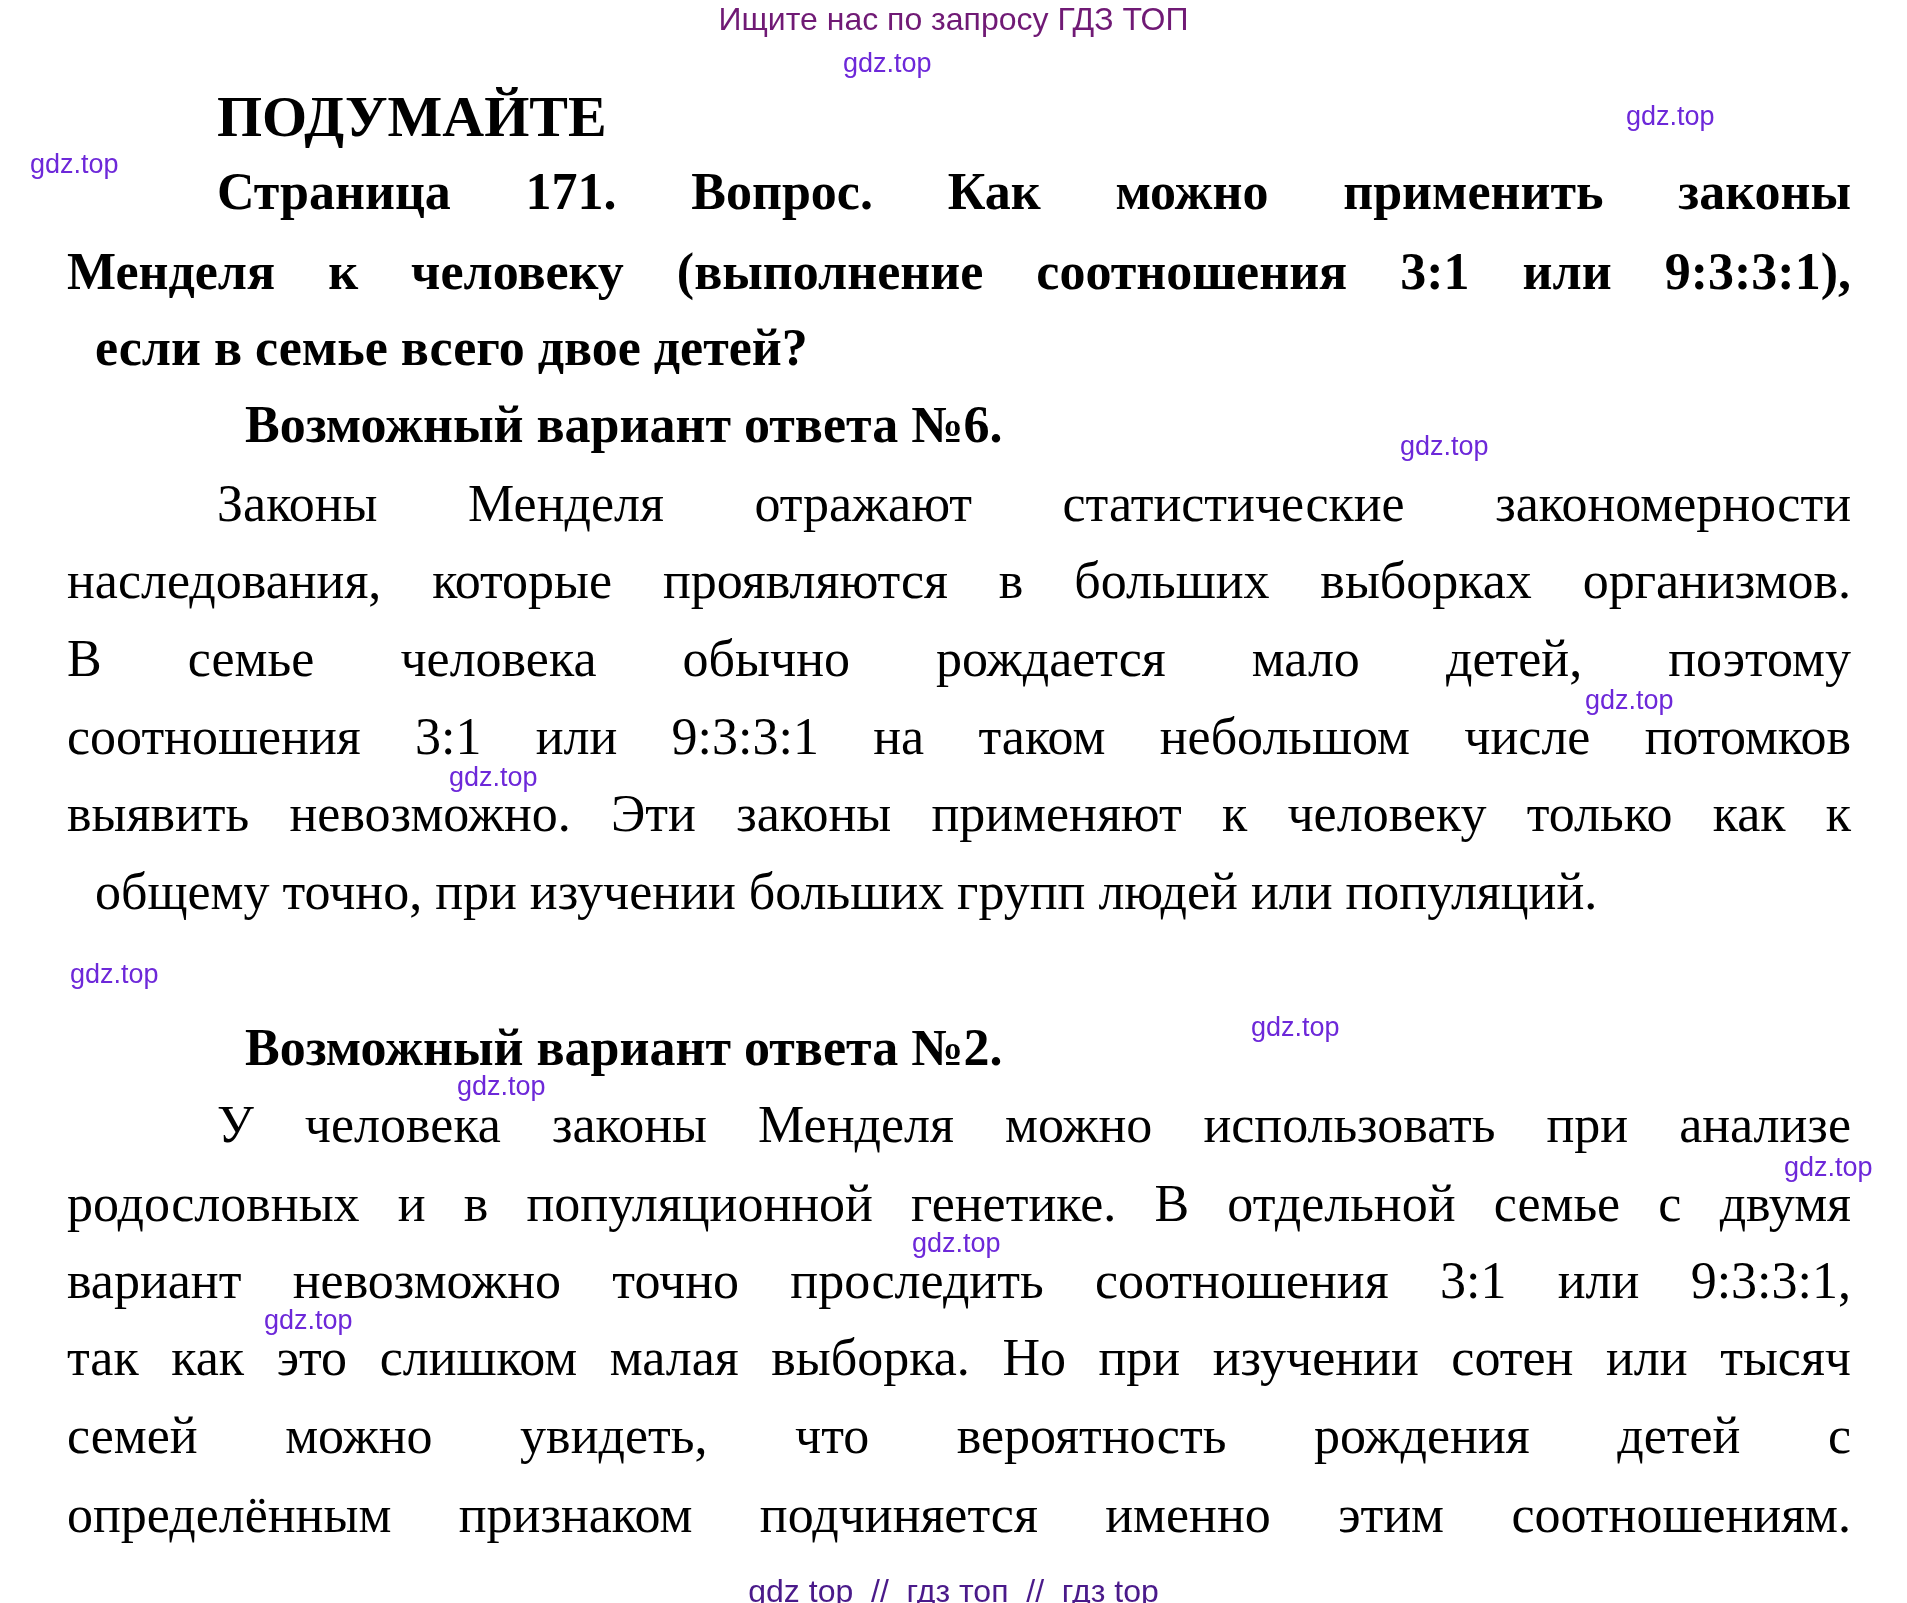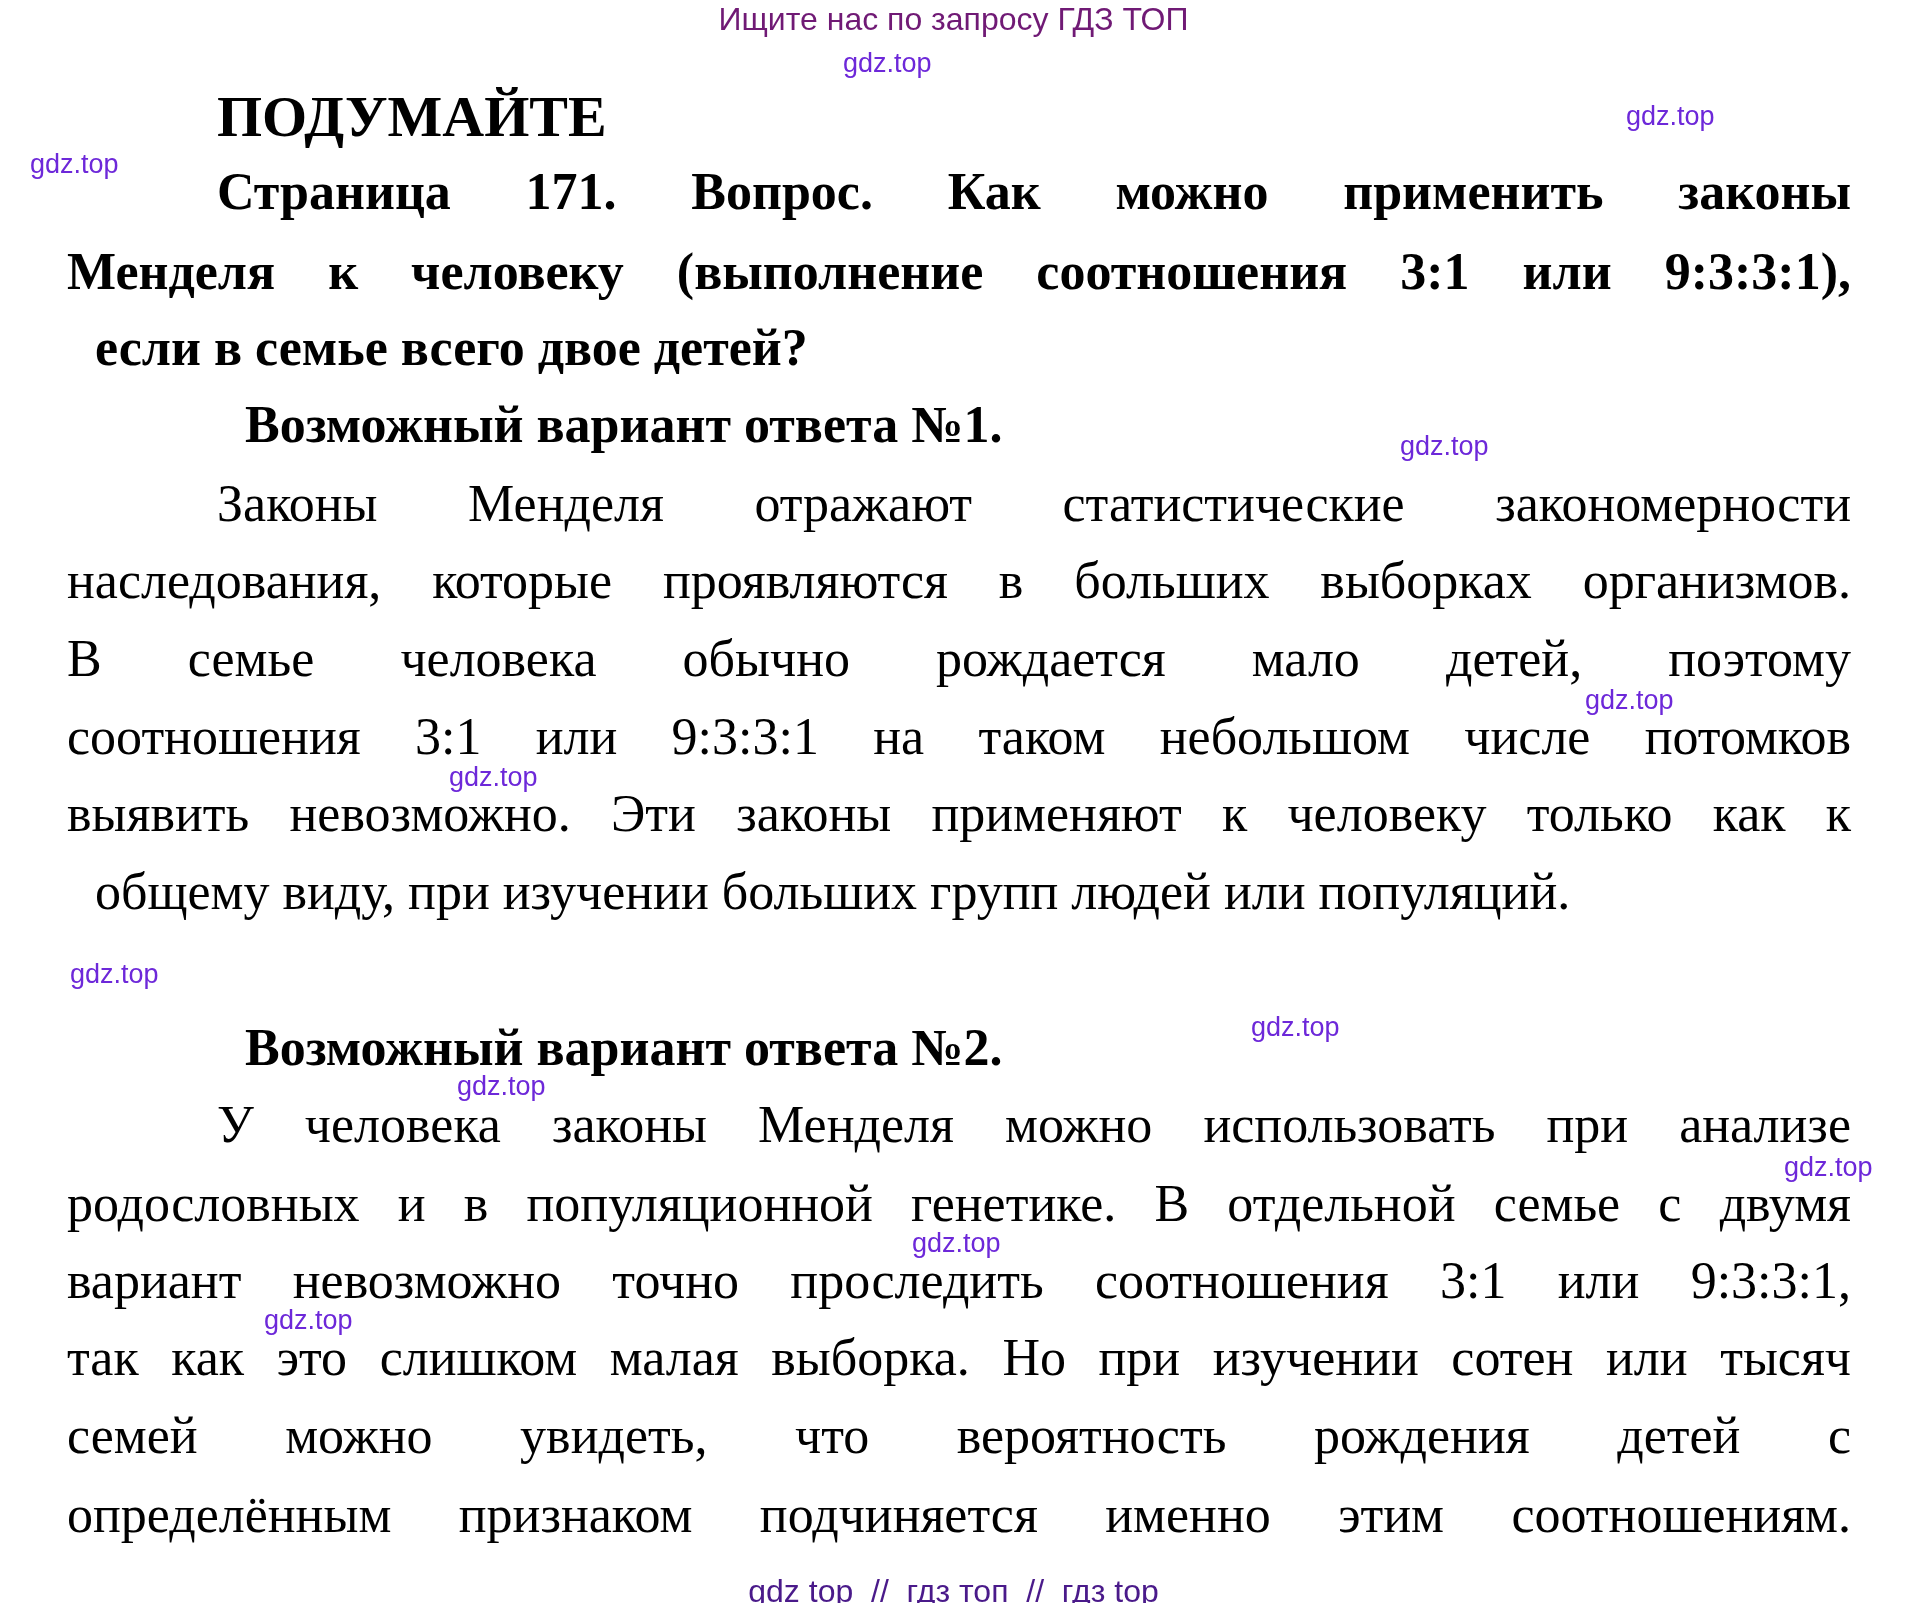--- a/index.html
+++ b/index.html
@@ -17,27 +17,27 @@
 <body>
 
 <div class="top-banner">Ищите нас по запросу ГДЗ ТОП</div>
 
 <div class="title">ПОДУМАЙТЕ</div>
 
 <div class="line ind b" style="top:192px">Страница 171. Вопрос. Как можно применить законы</div>
 <div class="line b" style="top:272px">Менделя к человеку (выполнение соотношения 3:1 или 9:3:3:1),</div>
 <div class="line b last" style="top:348px">если в семье всего двое детей?</div>
 
-<div class="line ind b last" style="top:425px">Возможный вариант ответа №1.</div>
+<div class="line ind b last" style="top:425px">Возможный вариант ответа №6.</div>
 <div class="line ind" style="top:504px">Законы Менделя отражают статистические закономерности</div>
 <div class="line" style="top:581px">наследования, которые проявляются в больших выборках организмов.</div>
 <div class="line" style="top:659px">В семье человека обычно рождается мало детей, поэтому</div>
 <div class="line" style="top:737px">соотношения 3:1 или 9:3:3:1 на таком небольшом числе потомков</div>
 <div class="line" style="top:814px">выявить невозможно. Эти законы применяют к человеку только как к</div>
-<div class="line last" style="top:892px">общему виду, при изучении больших групп людей или популяций.</div>
+<div class="line last" style="top:892px">общему точно, при изучении больших групп людей или популяций.</div>
 
 <div class="line ind b last" style="top:1048px">Возможный вариант ответа №2.</div>
 <div class="line ind" style="top:1125px">У человека законы Менделя можно использовать при анализе</div>
 <div class="line" style="top:1204px">родословных и в популяционной генетике. В отдельной семье с двумя</div>
 <div class="line" style="top:1281px">вариант невозможно точно проследить соотношения 3:1 или 9:3:3:1,</div>
 <div class="line" style="top:1358px">так как это слишком малая выборка. Но при изучении сотен или тысяч</div>
 <div class="line" style="top:1436px">семей можно увидеть, что вероятность рождения детей с</div>
 <div class="line" style="top:1515px">определённым признаком подчиняется именно этим соотношениям.</div>
 
 <div class="wm" style="left:843px;top:63px">gdz.top</div>

